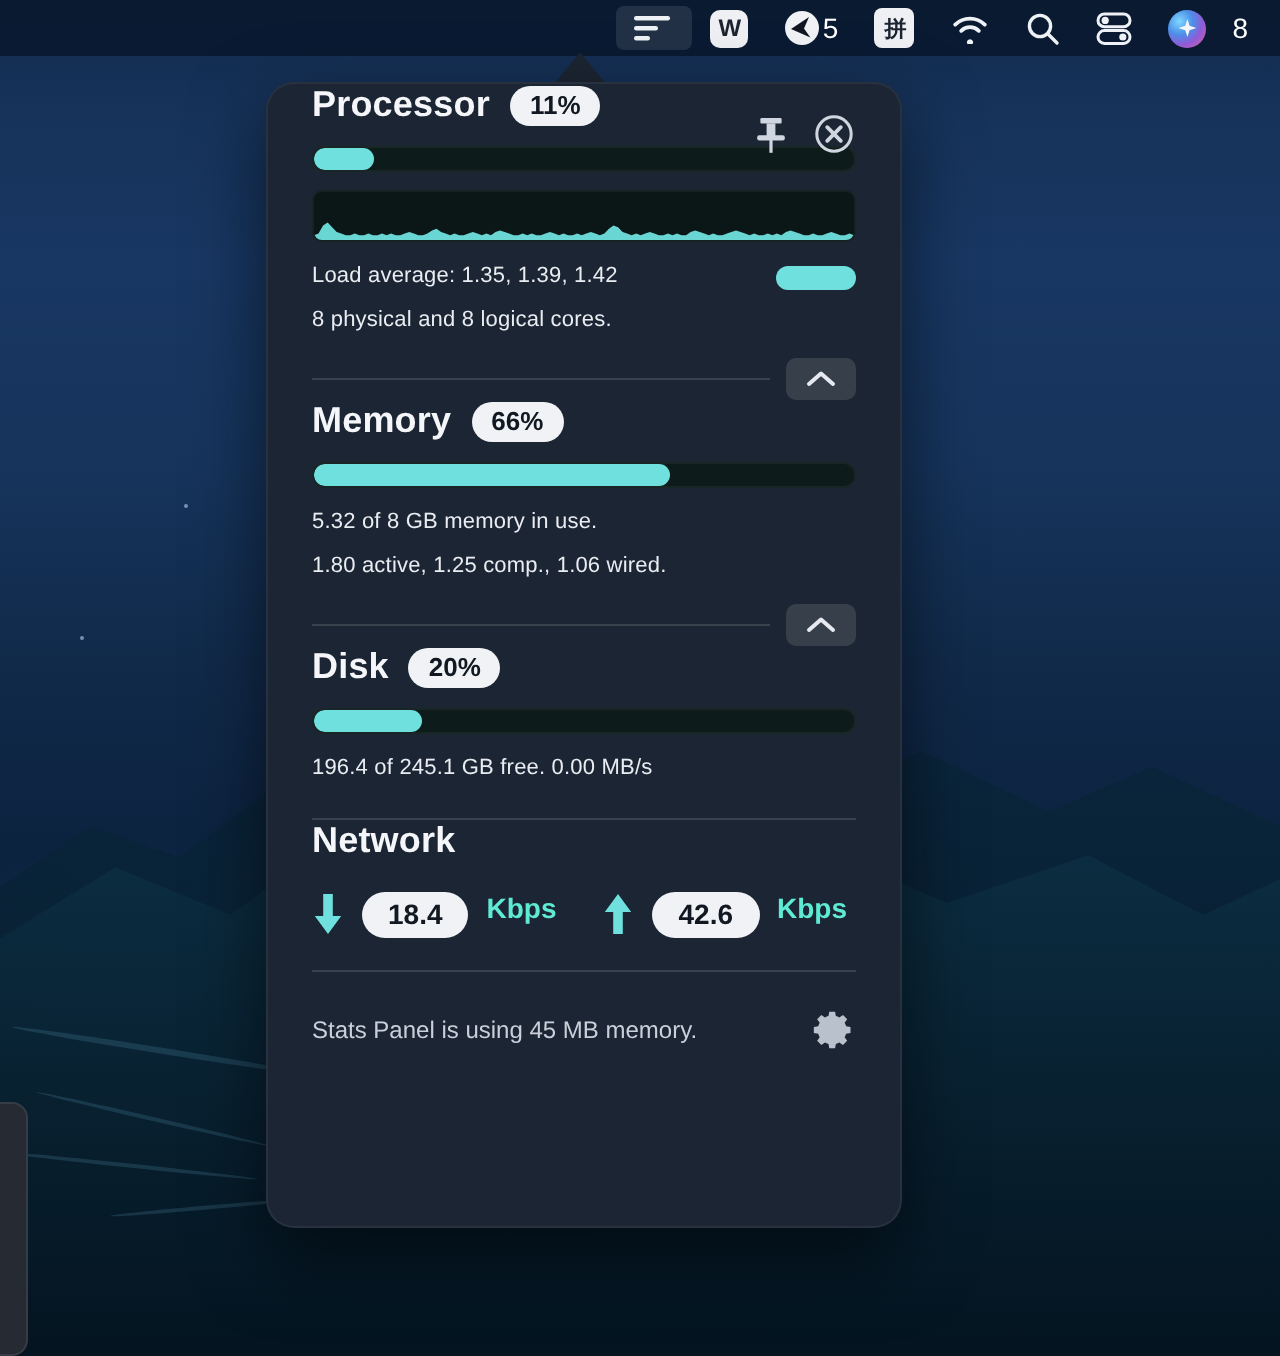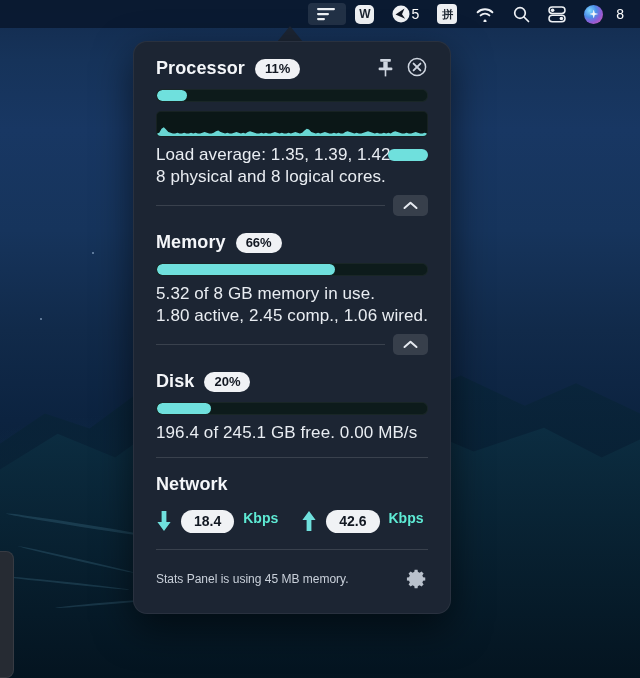--- a/index.html
+++ b/index.html
@@ -98,21 +98,21 @@
     border:1px solid rgba(255,255,255,0.06);
     box-shadow:0 14px 38px rgba(0,0,0,0.55);
     padding:0 22px;
     color:#eef1f5;
     overflow:hidden;
   }
 
   .section { position:relative; }
   .sec-head {
     display:flex; align-items:center; gap:10px;
-    padding-top:16px; padding-bottom:10px;
+    padding-bottom:10px;
   }
   .sec-title { font-size:18px; font-weight:700; letter-spacing:0.1px; color:#f4f6f9; }
   .pct-pill {
     background:#f0f2f5; color:#121822;
     font-size:13px; font-weight:700;
     border-radius:11px; padding:2px 10px; line-height:16px;
   }
 
   .head-tools {
     position:absolute; right:0; top:14px;
@@ -135,21 +135,21 @@
   }
 
   .graph-track {
     margin-top:9px; height:26px; border-radius:5px;
     background:#0b1717; border:1px solid rgba(255,255,255,0.05);
     overflow:hidden; position:relative;
   }
   .graph-track svg { display:block; width:100%; height:100%; }
 
   .info-line {
-    font-size:17px; color:#e9edf2; line-height:21px; margin-top:7px;
+    font-size:11px; color:#e9edf2; line-height:21px; margin-top:7px;
     letter-spacing:0.1px;
   }
   .info-line.second { margin-top:1px; }
 
   .legend-pill {
     position:absolute; right:0px;
     width:40px; height:12px; border-radius:6px; background:#6fe0dd;
   }
 
   .collapse-row { display:flex; align-items:center; margin-top:8px; }
@@ -323,21 +323,21 @@
     <div class="sec-head">
       <span class="sec-title">Memory</span>
       <span class="pct-pill">66%</span>
     </div>
 
     <div class="bar-track">
       <div class="bar-fill" id="mem-fill" style="width: 66%; background: rgb(111, 224, 221);"></div>
     </div>
 
     <div class="info-line">5.32 of 8 GB memory in use.</div>
-    <div class="info-line second">1.80 active, 2.45 comp., 1.06 wired.</div>
+    <div class="info-line second">1.80 active, 1.25 comp., 1.06 wired.</div>
 
     <div class="collapse-row">
       <div class="divider"></div>
       <div class="collapse-btn">
         <svg width="15" height="9" viewBox="0 0 15 9">
           <polyline points="1.5,7 7.5,1.8 13.5,7" stroke="#e6eaf0" stroke-width="2" fill="none" stroke-linecap="round" stroke-linejoin="round"></polyline>
         </svg>
       </div>
     </div>
   </div>

